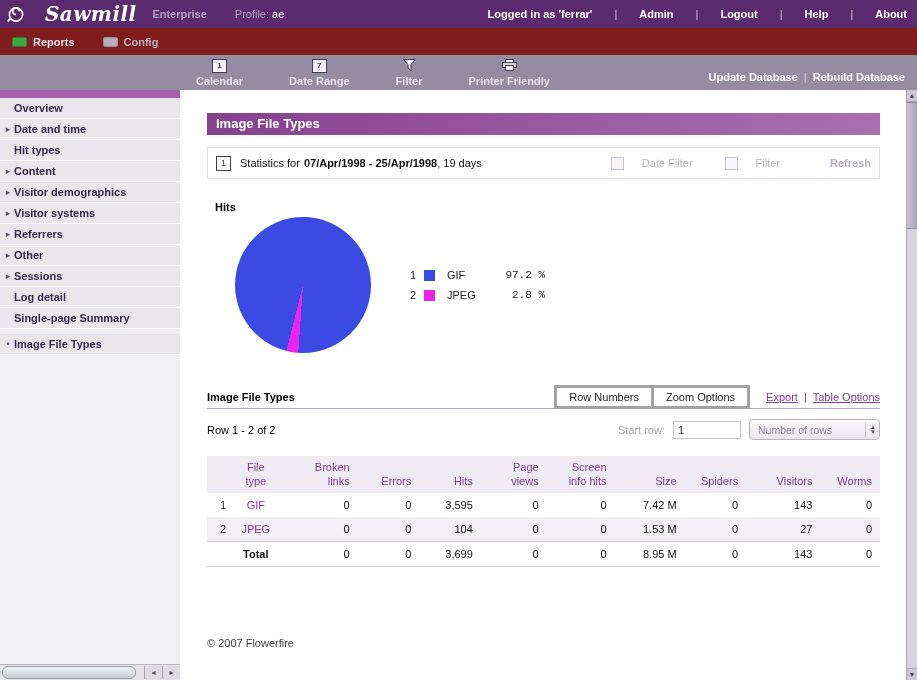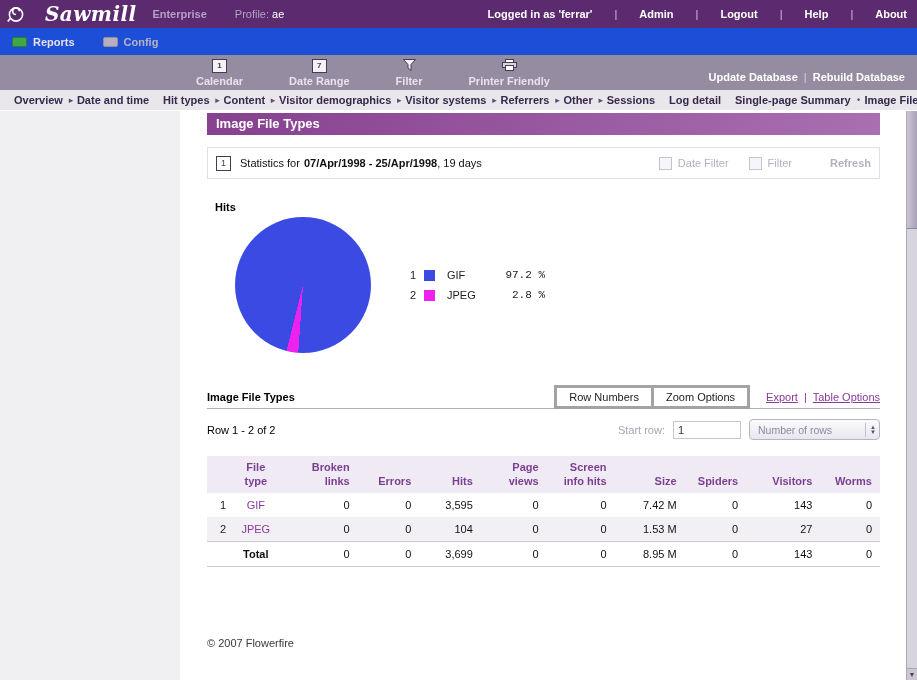--- a/index.html
+++ b/index.html
@@ -13,21 +13,21 @@
              font-size:20px;margin-left:20px;letter-spacing:.4px;}
   .edition{margin-left:16px;color:#b5a0c6;font-weight:bold;}
   .profile{margin-left:28px;color:#b5a0c6;}
   .profile .pv{color:#fff;margin-left:3px;}
   .topbar-right{margin-left:auto;margin-right:10px;font-weight:bold;display:flex;align-items:center;gap:22px;}
   .topbar-right a{color:#fff;text-decoration:none;cursor:pointer;}
   .sep{font-weight:normal;}
   .topbar-right .sep{color:#cfc3d8;}
 
   
-  .tabrow{flex:0 0 27px;background:#1d4ed8;display:flex;align-items:center;gap:28px;padding-left:12px;}
+  .tabrow{flex:0 0 27px;background:#7f1d1d;display:flex;align-items:center;gap:28px;padding-left:12px;}
   .tab-item{display:flex;align-items:center;gap:6px;font-weight:bold;cursor:pointer;}
   .tab-ico{width:13px;height:8px;border-radius:2px;}
   .tab-reports .tab-ico{background:#3fa845;border:1px solid #2e7d33;}
   .tab-reports .tab-label{color:#e6e2ea;}
   .tab-config .tab-ico{background:#b6b0be;border:1px solid #938da0;}
   .tab-config .tab-label{color:#b9b2c2;}
 
   
   .toolbar{flex:0 0 35px;background:#968ca1;display:flex;align-items:center;padding-left:196px;gap:46px;}
   .toolbtn{display:flex;flex-direction:column;align-items:center;gap:2px;cursor:pointer;}
@@ -36,21 +36,21 @@
            font-size:8px;font-weight:bold;display:flex;align-items:center;justify-content:center;}
   .toolbar-right{margin-left:auto;margin-right:12px;align-self:flex-end;padding-bottom:7px;
                  font-weight:bold;display:flex;gap:6px;align-items:center;}
   .toolbar-right a{color:#fff;text-decoration:none;cursor:pointer;}
   .toolbar-right .sep{color:#d5cede;}
 
   
   .bodyrow{flex:1;display:flex;min-height:0;}
 
   
-  .sidebar{flex:0 0 180px;width:180px;background:#f0eff2;display:flex;flex-direction:row;}
+  .sidebar{flex:0 0 180px;width:180px;background:#f0eff2;display:flex;flex-direction:column;}
   .side-accent{height:8px;background:#a55fad;}
   .side-item{height:20px;line-height:20px;background:#e9e7eb;border-bottom:1px solid #fff;font-weight:bold;
              color:#35284a;padding-left:14px;position:relative;cursor:pointer;white-space:nowrap;}
   .side-item .pfx{position:absolute;left:3px;top:0;width:10px;text-align:center;font-size:9px;color:#5c4d6e;}
   .side-spacer{height:5px;}
   .side-fill{flex:1;}
   .hscroll{height:15px;border-top:1px solid #b7b2bd;background:#e6e4e8;display:flex;align-items:center;}
   .hthumb{width:132px;height:11px;margin-left:2px;border:1px solid #9aa0a4;border-radius:6px;
           background:linear-gradient(#eef2f4,#c6ced2);cursor:grab;}
   .hsp{flex:1;}
@@ -59,21 +59,21 @@
 
   
   .content{flex:1;background:#fff;padding:23px 26px 0 27px;display:flex;flex-direction:column;overflow:hidden;}
   .page-title{height:22px;line-height:22px;background:linear-gradient(to right,#86418f,#a96fb0);
               color:#fff;font-weight:bold;font-size:13px;padding-left:9px;}
   .stats-row{margin-top:12px;border:1px solid #e3dcea;height:30px;display:flex;align-items:center;padding:0 8px;}
   .mini-cal{width:13px;height:13px;border:1px solid #453c52;background:#fff;color:#453c52;font-size:9px;
             display:flex;align-items:center;justify-content:center;margin-right:9px;flex:none;}
   .stats-text{color:#111;}
   .stats-text .sp{margin-right:4px;}
-  .stats-filters{margin-left:auto;display:flex;align-items:center;gap:6px;color:#b6b0c0;}
+  .stats-filters{margin-left:auto;display:flex;align-items:center;gap:18px;color:#b6b0c0;}
   .cbx{width:11px;height:11px;border:1px solid #c8c2d0;background:#f7f5f9;cursor:pointer;}
   .gap14{margin-left:14px;}
   .refresh{font-weight:bold;margin-left:32px;color:#b6b0c0;cursor:pointer;}
 
   .hits-label{margin-top:22px;margin-left:8px;font-weight:bold;color:#000;}
   .chart-row{display:flex;align-items:center;margin-top:4px;}
   .pie{width:136px;height:136px;border-radius:50%;margin-left:28px;flex:none;}
   .legend{margin-left:33px;display:grid;grid-template-columns:12px 15px 42px 48px;column-gap:8px;
           row-gap:8px;align-items:center;}
   .lnum{text-align:right;}
@@ -96,21 +96,21 @@
                padding:0 4px;color:#333;}
   .rows-dd{width:118px;height:19px;border:1px solid #b9b3c1;border-radius:4px;
            background:linear-gradient(#fbfafc,#e9e6ee);display:flex;align-items:center;
            padding:0 3px 0 8px;color:#9088a0;cursor:pointer;}
   .rows-dd .dd-label{flex:1;font-size:10.5px;}
   .stepper{display:flex;flex-direction:column;font-size:6px;line-height:5px;color:#555;
            border-left:1px solid #c4bece;padding-left:4px;height:14px;justify-content:center;}
 
   
   table.data{margin-top:16px;border-collapse:collapse;width:100%;font-size:11px;}
-  .data th{background:#efeaf4;color:#7b3f8f;font-weight:bold;padding:4px 8px;text-align:right;
+  .data th{background:#efeaf4;color:#7b3f8f;font-weight:normal;padding:4px 8px;text-align:right;
            vertical-align:bottom;line-height:1.3;}
   .data th.c{text-align:center;}
   .data td{padding:6px 8px;text-align:right;color:#111;}
   .data td.c{text-align:center;}
   .data tr.r2 td{background:#f2f0f4;}
   .data a.cell-link{color:#8b3a9b;text-decoration:none;cursor:pointer;}
   .data td.rownum{color:#222;padding-right:2px;}
   .data tr.total td{border-top:1px solid #cdc7d5;border-bottom:1px solid #cdc7d5;background:#fff;}
   .data tr.total td.c{font-weight:bold;}
 

